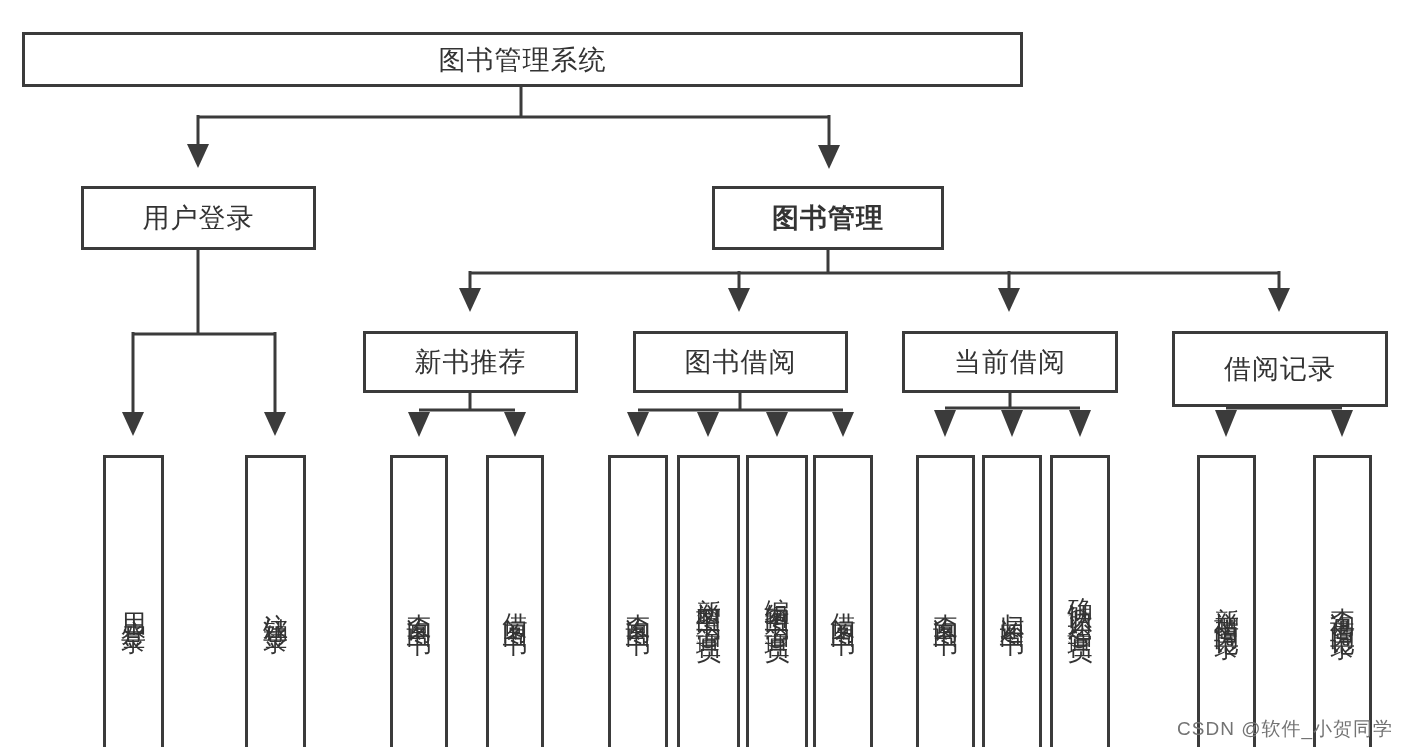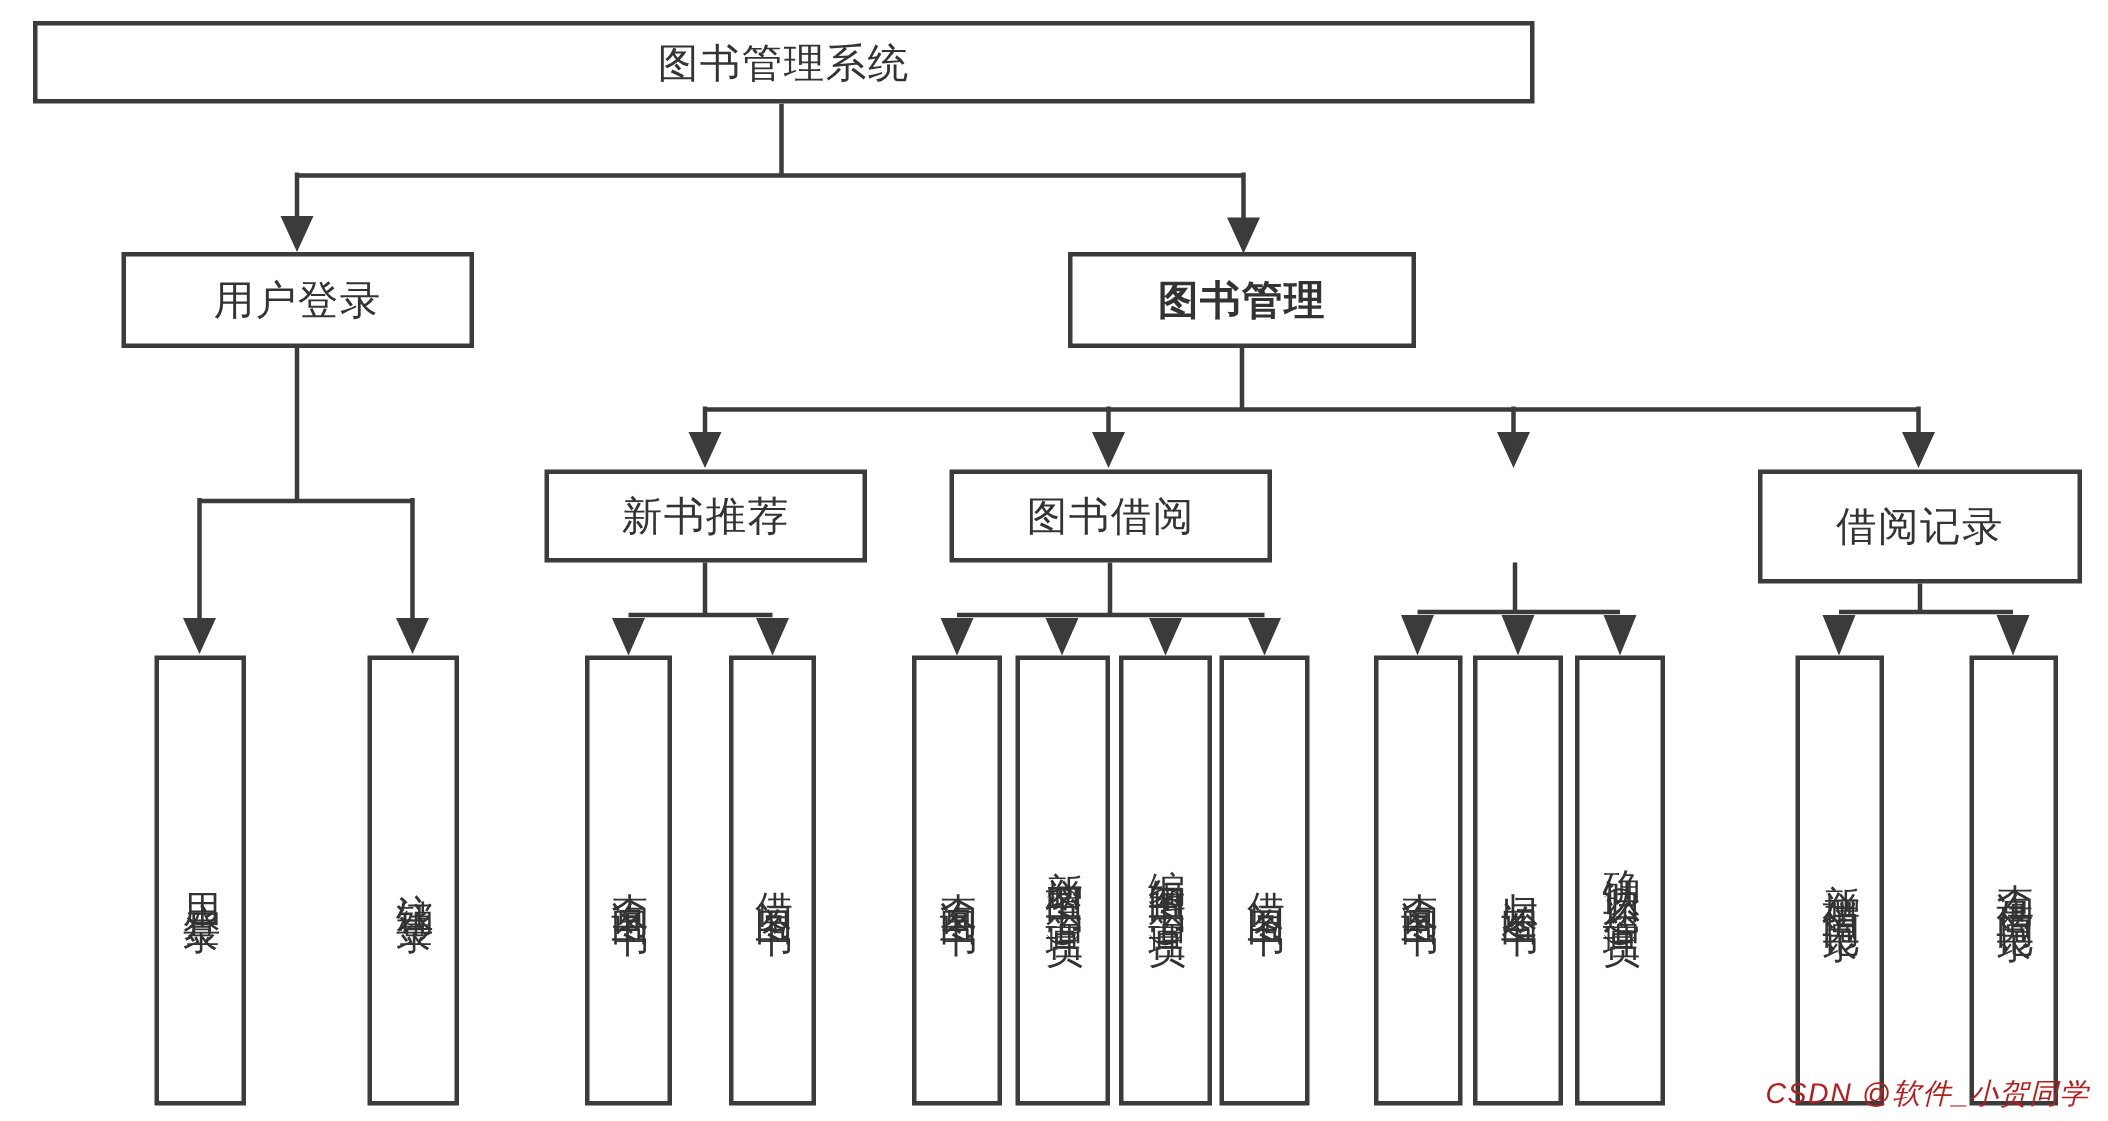--- a/index.html
+++ b/index.html
@@ -15,43 +15,43 @@
   .wires polygon{fill:#3b3b3b;stroke:none;}
   .node{
     position:absolute;
     box-sizing:border-box;
     border:3px solid #3b3b3b;
     background:#ffffff;
     display:flex;
     align-items:center;
     justify-content:center;
     color:#333333;
+    margin-top:18px;
   }
   .hlabel{
     font-size:27px;
     letter-spacing:1px;
     white-space:nowrap;
   }
   .vtext{
     writing-mode:vertical-rl;
     text-orientation:mixed;
     font-size:25px;
     letter-spacing:6px;
     line-height:1;
     white-space:nowrap;
   }
   .watermark{
     position:absolute;
     right:12px;
     bottom:5px;
     font-size:19px;
     letter-spacing:1px;
-    color:#b91c1c;
+    color:#737373;
     white-space:nowrap;
-    font-style:italic;
   }
 </style>
 </head>
 <body>
 
 <div class="canvas">
 
   <svg class="wires" width="1405" height="747" viewBox="0 0 1405 747">
 
     <g>
@@ -127,20 +127,23 @@
   <div class="node" style="left:712px;top:168px;width:232px;height:64px;font-weight:bold;">
     <span class="hlabel">图书管理</span>
   </div>
 
   <div class="node" style="left:363px;top:313px;width:215px;height:62px;">
     <span class="hlabel">新书推荐</span>
   </div>
   <div class="node" style="left:633px;top:313px;width:215px;height:62px;">
     <span class="hlabel">图书借阅</span>
   </div>
+  <div class="node" style="left:902px;top:313px;width:216px;height:62px;">
+    <span class="hlabel">当前借阅</span>
+  </div>
   <div class="node" style="left:1172px;top:313px;width:216px;height:76px;">
     <span class="hlabel">借阅记录</span>
   </div>
 
   <div class="node" style="left:103px;top:437px;width:61px;height:300px;">
     <span class="vtext">用户登录</span>
   </div>
   <div class="node" style="left:245px;top:437px;width:61px;height:300px;">
     <span class="vtext">注销登录</span>
   </div>

